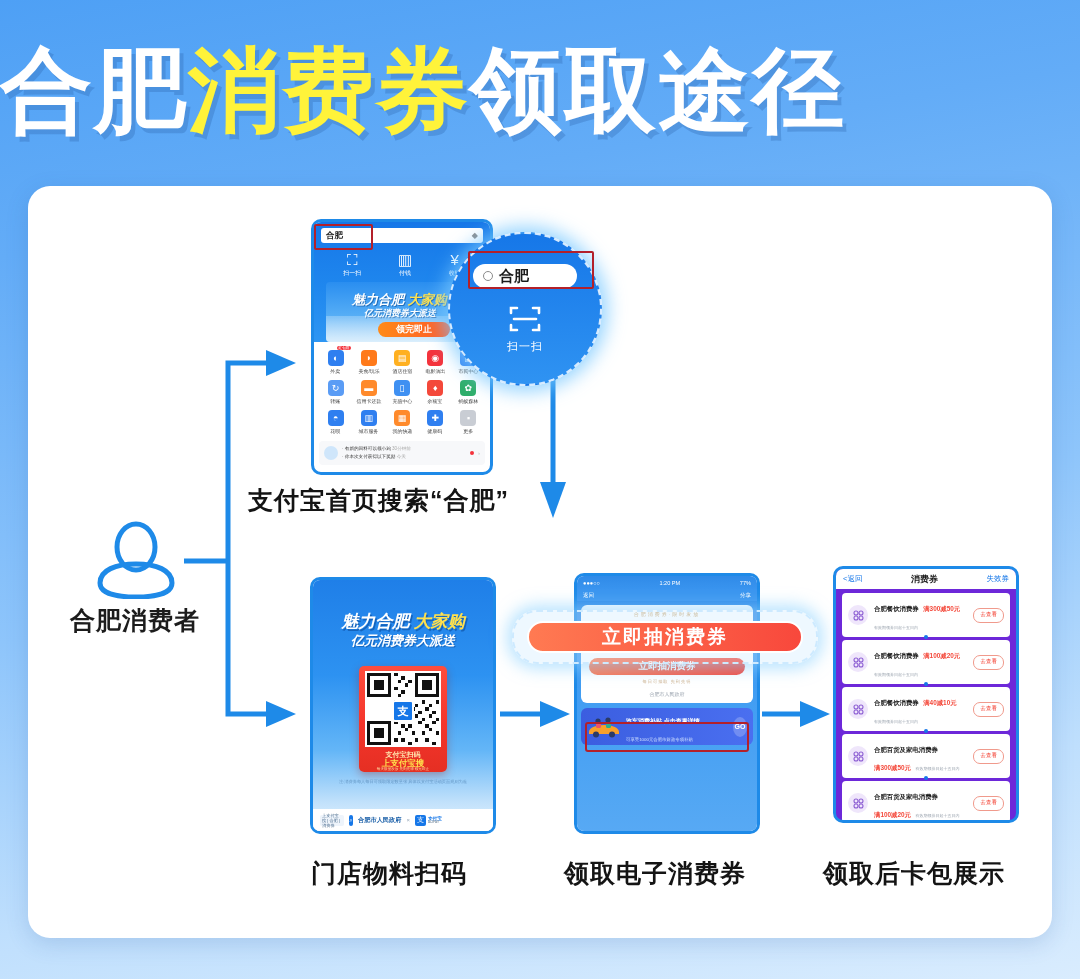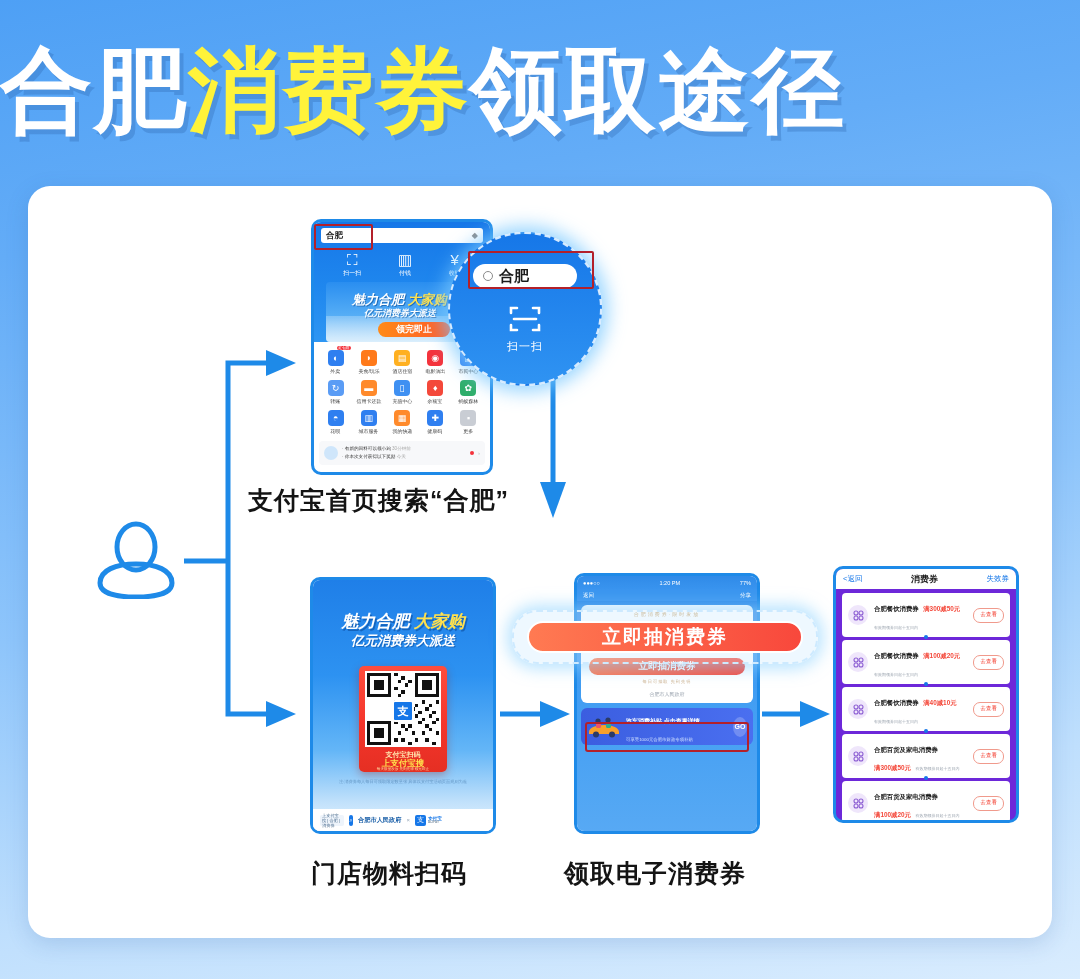--- a/index.html
+++ b/index.html
@@ -257,20 +257,21 @@
       <polygon points="800,701 830,714 800,727"></polygon>
     </g>
   </svg>
 
   <div class="person">
     <svg width="100" height="78" viewBox="0 0 100 78">
       <ellipse cx="50" cy="26" rx="19" ry="23" fill="none" stroke="#1e8ae8" stroke-width="5"></ellipse>
       <path d="M14 62 C14 49 30 43 50 43 C70 43 86 49 86 62 C86 72 70 76 50 76 C30 76 14 72 14 62 Z" fill="none" stroke="#1e8ae8" stroke-width="5"></path>
     </svg>
   </div>
+  <div class="person-label">合肥消费者</div>
 
   <div class="panel ali">
     <div class="ali-top">
       <div class="ali-search">
         <span>合肥</span>
         <span class="mic">◆</span>
       </div>
       <div class="ali-actions">
         <div class="ali-act">
           <span class="g">⛶</span>
@@ -668,14 +669,15 @@
           <span class="e">有效期领券日起十五日内</span>
         </span>
         <span class="go">去查看</span>
       </div>
 
     </div>
   </div>
 
   <div class="cap cap-b" style="left:564px;">领取电子消费券</div>
   <div class="cap cap-b" style="left:311px;">门店物料扫码</div>
+  <div class="cap cap-b" style="left:823px;">领取后卡包展示</div>
 
 </div>
 
 </body></html>

